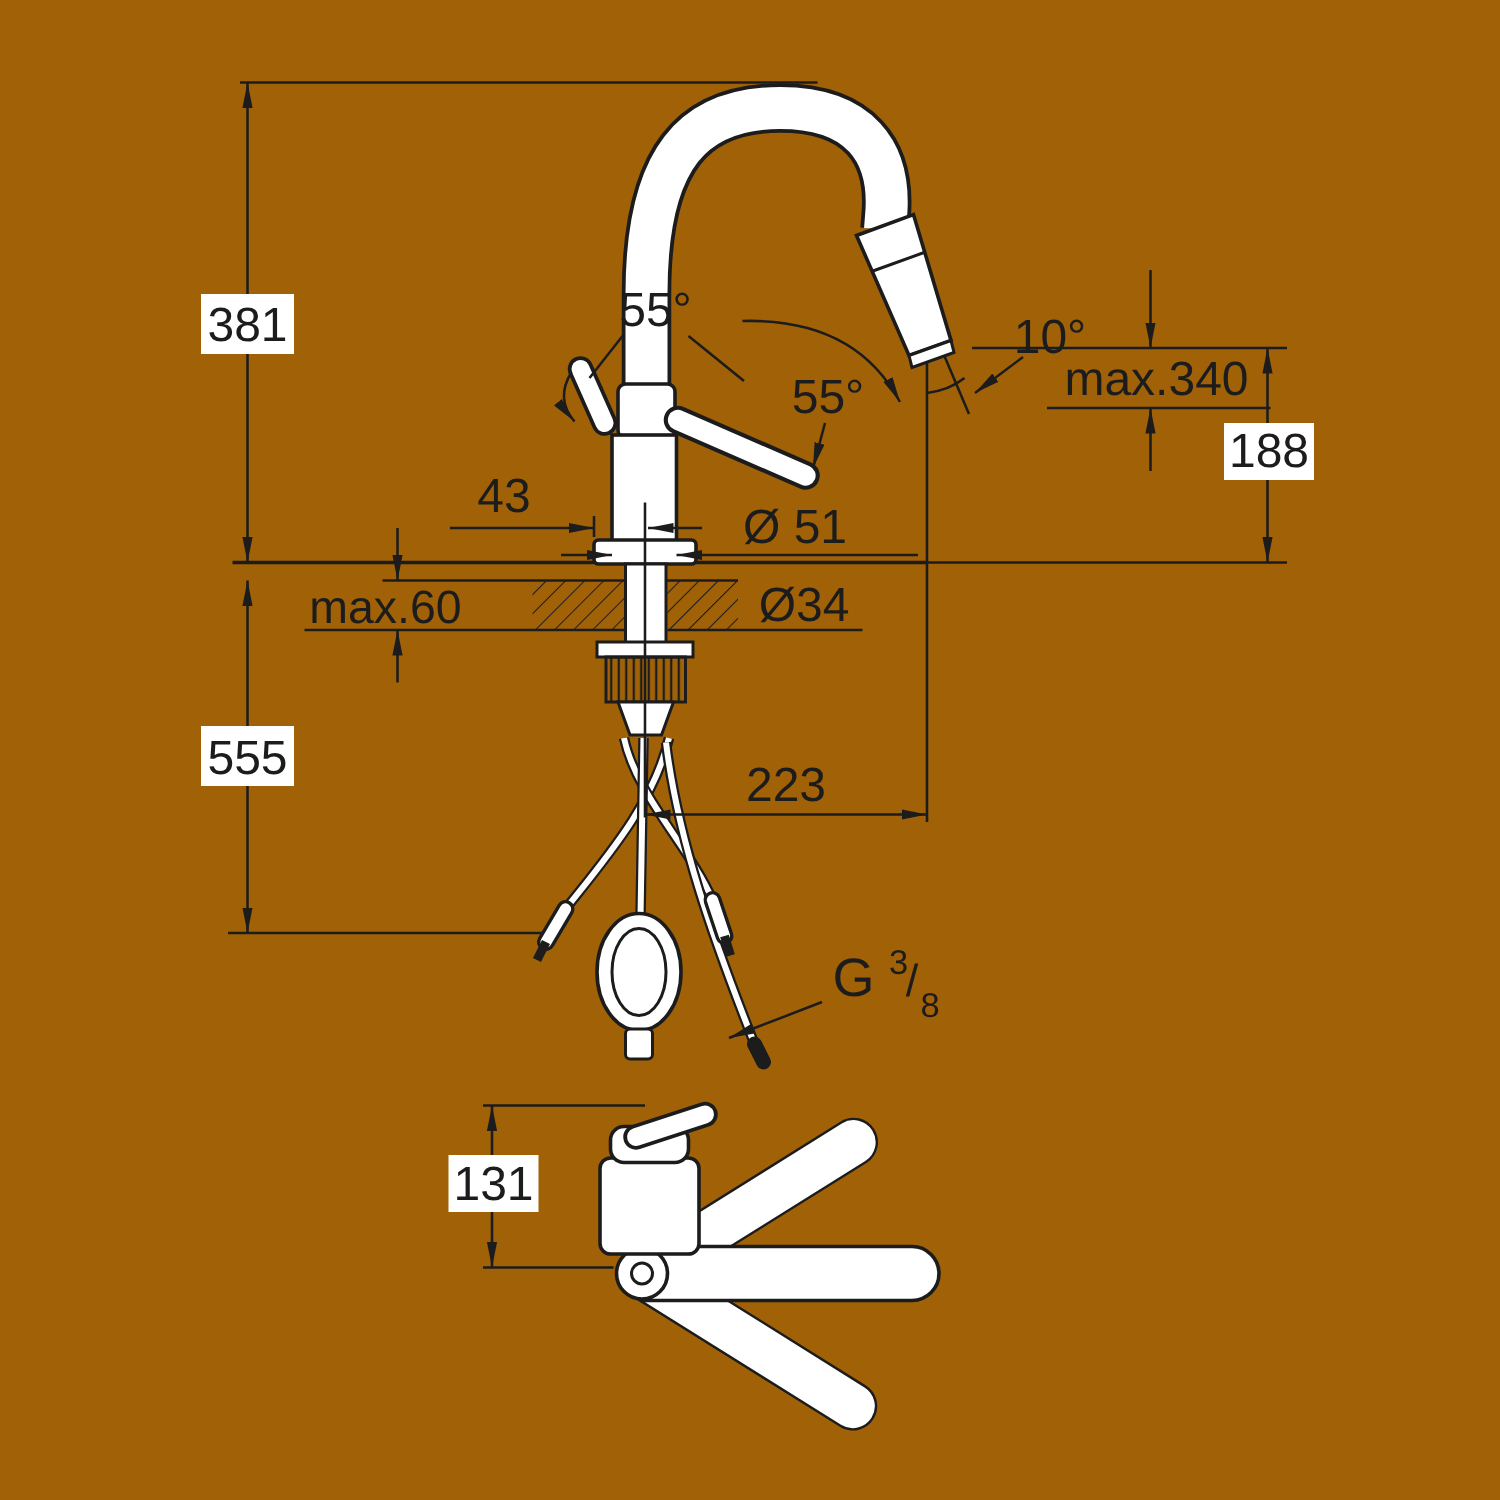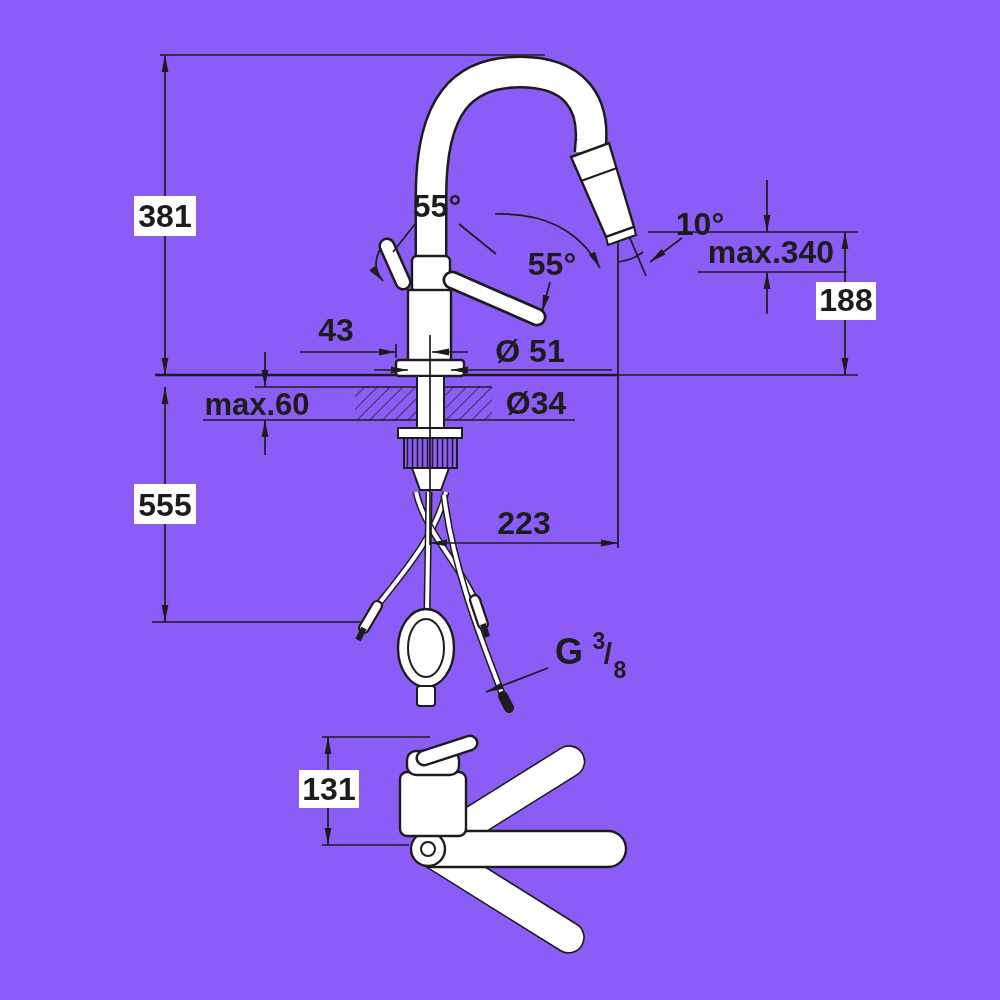--- a/index.html
+++ b/index.html
@@ -1,16 +1,16 @@
 <!DOCTYPE html>
 <html><head>
 <meta charset="utf-8">
 <style>
   html,body{margin:0;padding:0;background:#ffffff;}
-  #stage{position:relative;width:1000px;height:1000px;background:#8b5cf6;overflow:hidden;font-weight:bold;}
+  #stage{position:relative;width:1000px;height:1000px;background:#a16207;overflow:hidden;}
   svg{display:block;}
   text{font-family:"Liberation Sans", sans-serif;fill:#1c1c1c;}
   .dim{font-size:32px;}
   .dim-sm{font-size:31px;}
   .thread-big{font-size:36px;}
   .thread-sm{font-size:23px;}
   .thread-slash{font-size:30px;}
 </style>
 </head>
 <body>

